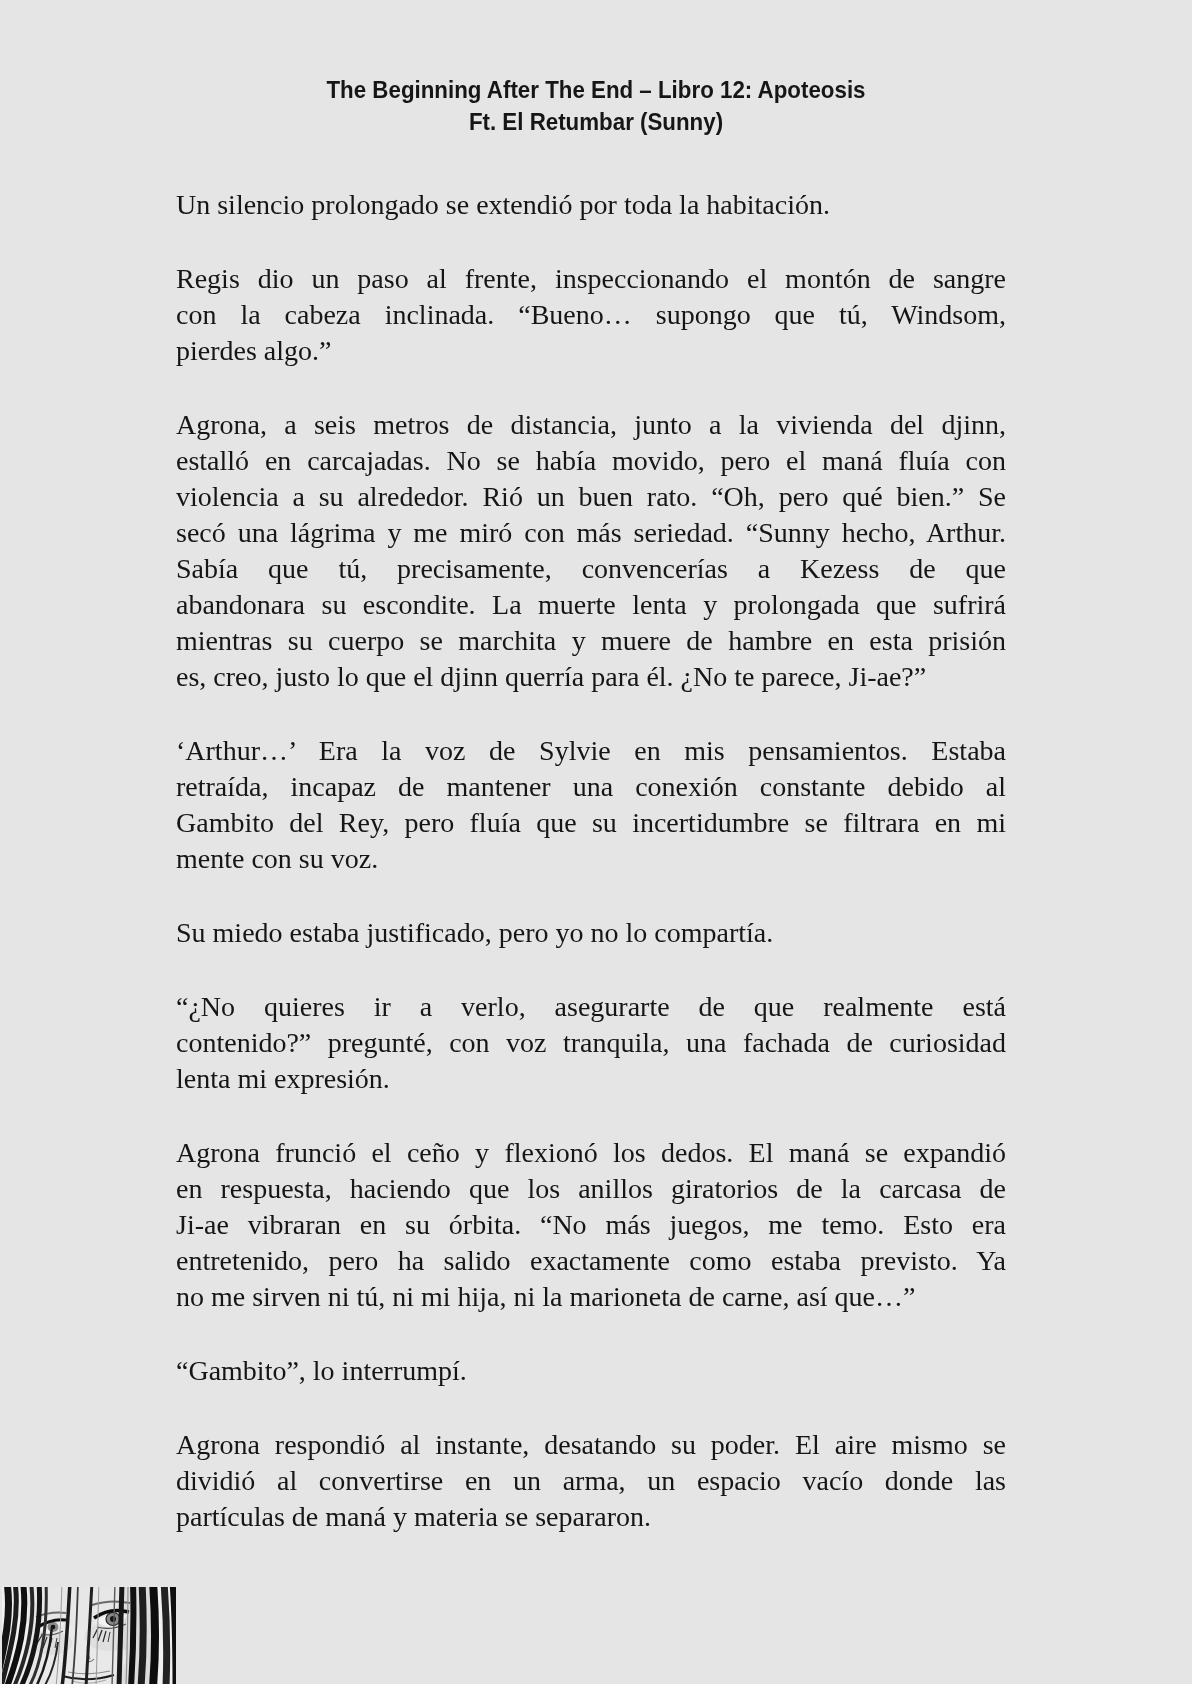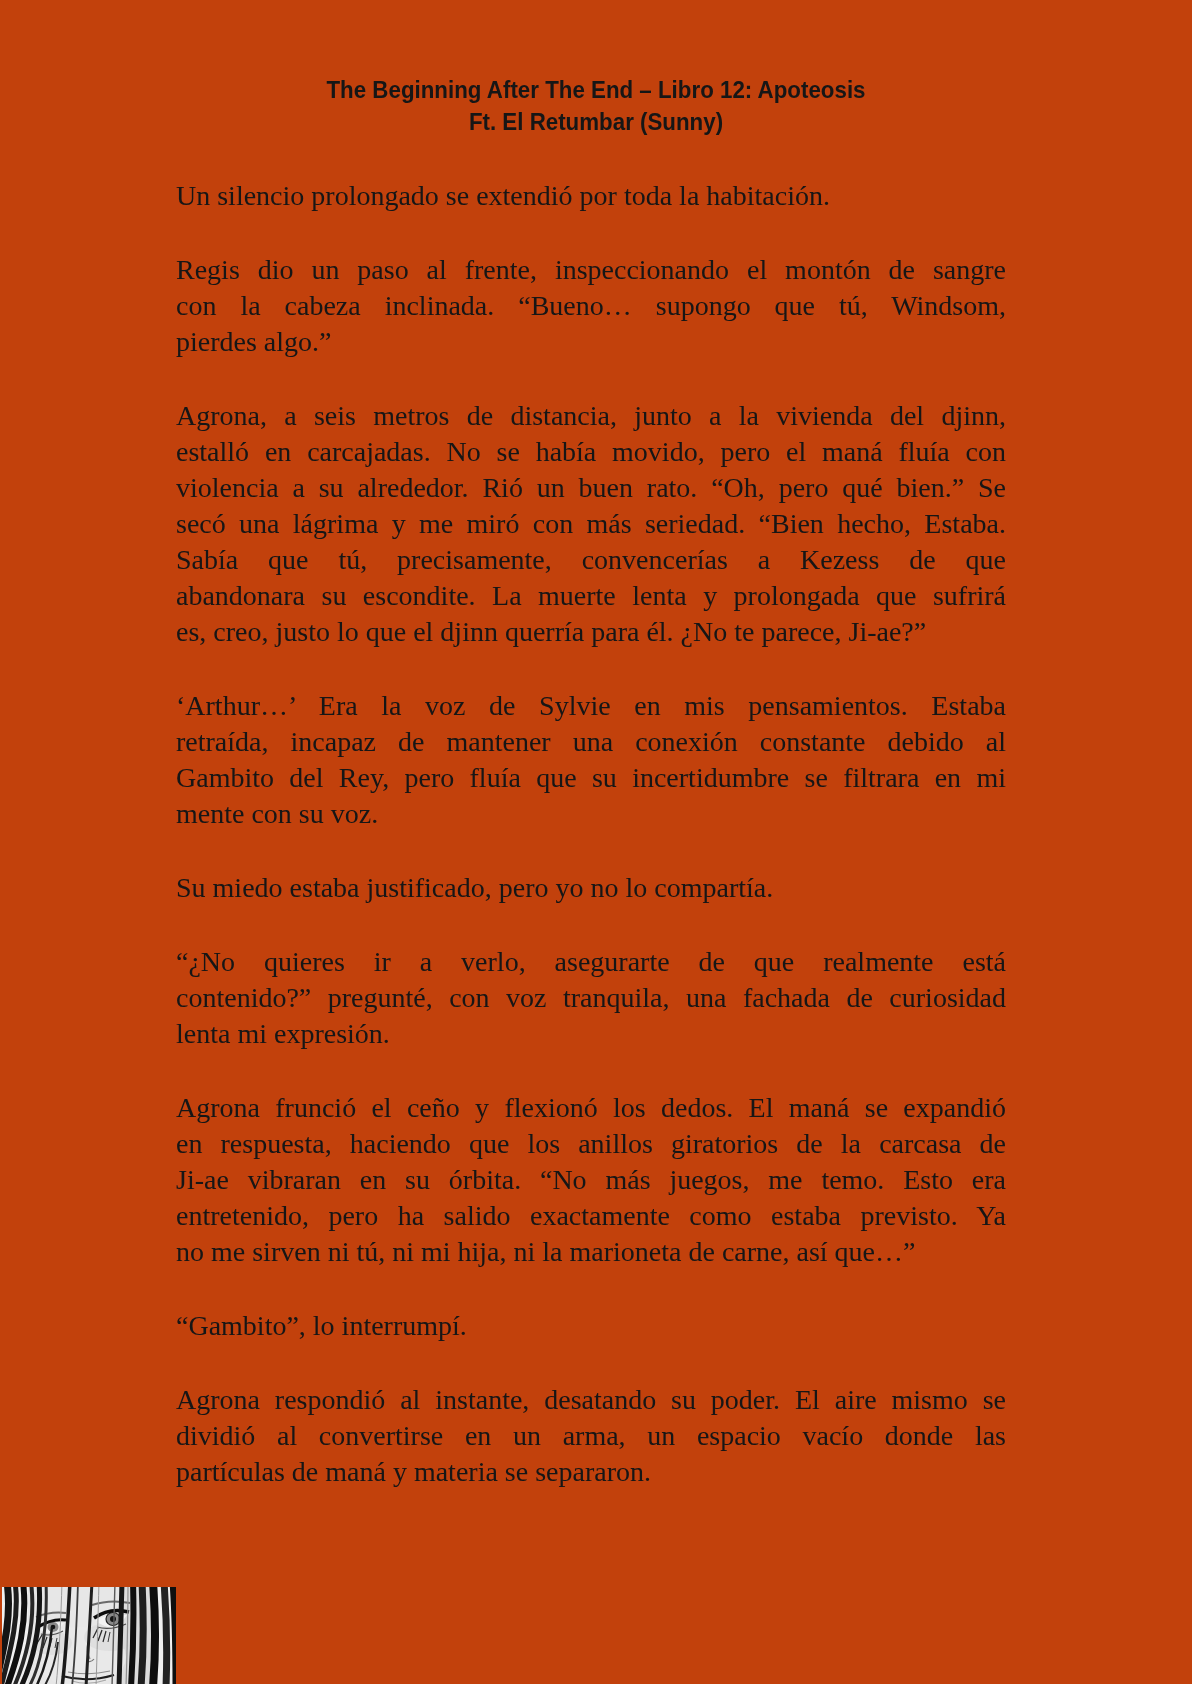--- a/index.html
+++ b/index.html
@@ -1,20 +1,20 @@
 <!DOCTYPE html>
 <html><head>
 <meta charset="utf-8">
 <style>
   html,body{margin:0;padding:0;background:#ffffff;}
   .page{
     position:relative;
     width:1192px;
     height:1684px;
-    background:#c2410c;
+    background:#e5e5e5;
     overflow:hidden;
     font-family:"Liberation Serif", serif;
   }
   .doc-header{
     position:absolute;
     top:74px;
     left:0;
     width:100%;
     text-align:center;
     font-family:"Liberation Sans", sans-serif;
@@ -32,21 +32,21 @@
   .body-col{
     position:absolute;
     left:176px;
     top:175px;
     width:830px;
     font-family:"Liberation Serif", serif;
     font-size:28px;
     line-height:36px;
     color:#161616;
   }
-  .para{margin:3px 0 38px 0;}
+  .para{margin:12px 0 38px 0;}
   .line{
     text-align:justify;
     text-align-last:justify;
   }
   .line.last{text-align-last:left;}
   .footer-art{
     position:absolute;
     left:2px;
     top:1587px;
     width:174px;
@@ -71,23 +71,24 @@
       </div>
       <div class="para">
         <div class="line">Regis dio un paso al frente, inspeccionando el montón de sangre</div>
         <div class="line">con la cabeza inclinada. “Bueno… supongo que tú, Windsom,</div>
         <div class="line last">pierdes algo.”</div>
       </div>
       <div class="para">
         <div class="line">Agrona, a seis metros de distancia, junto a la vivienda del djinn,</div>
         <div class="line">estalló en carcajadas. No se había movido, pero el maná fluía con</div>
         <div class="line">violencia a su alrededor. Rió un buen rato. “Oh, pero qué bien.” Se</div>
-        <div class="line">secó una lágrima y me miró con más seriedad. “Bien hecho, Estaba.</div>
+        <div class="line">secó una lágrima y me miró con más seriedad. “Sunny hecho, Arthur.</div>
         <div class="line">Sabía que tú, precisamente, convencerías a Kezess de que</div>
         <div class="line">abandonara su escondite. La muerte lenta y prolongada que sufrirá</div>
+        <div class="line">mientras su cuerpo se marchita y muere de hambre en esta prisión</div>
         <div class="line last">es, creo, justo lo que el djinn querría para él. ¿No te parece, Ji-ae?”</div>
       </div>
       <div class="para">
         <div class="line">‘Arthur…’ Era la voz de Sylvie en mis pensamientos. Estaba</div>
         <div class="line">retraída, incapaz de mantener una conexión constante debido al</div>
         <div class="line">Gambito del Rey, pero fluía que su incertidumbre se filtrara en mi</div>
         <div class="line last">mente con su voz.</div>
       </div>
       <div class="para">
         <div class="line last">Su miedo estaba justificado, pero yo no lo compartía.</div>

